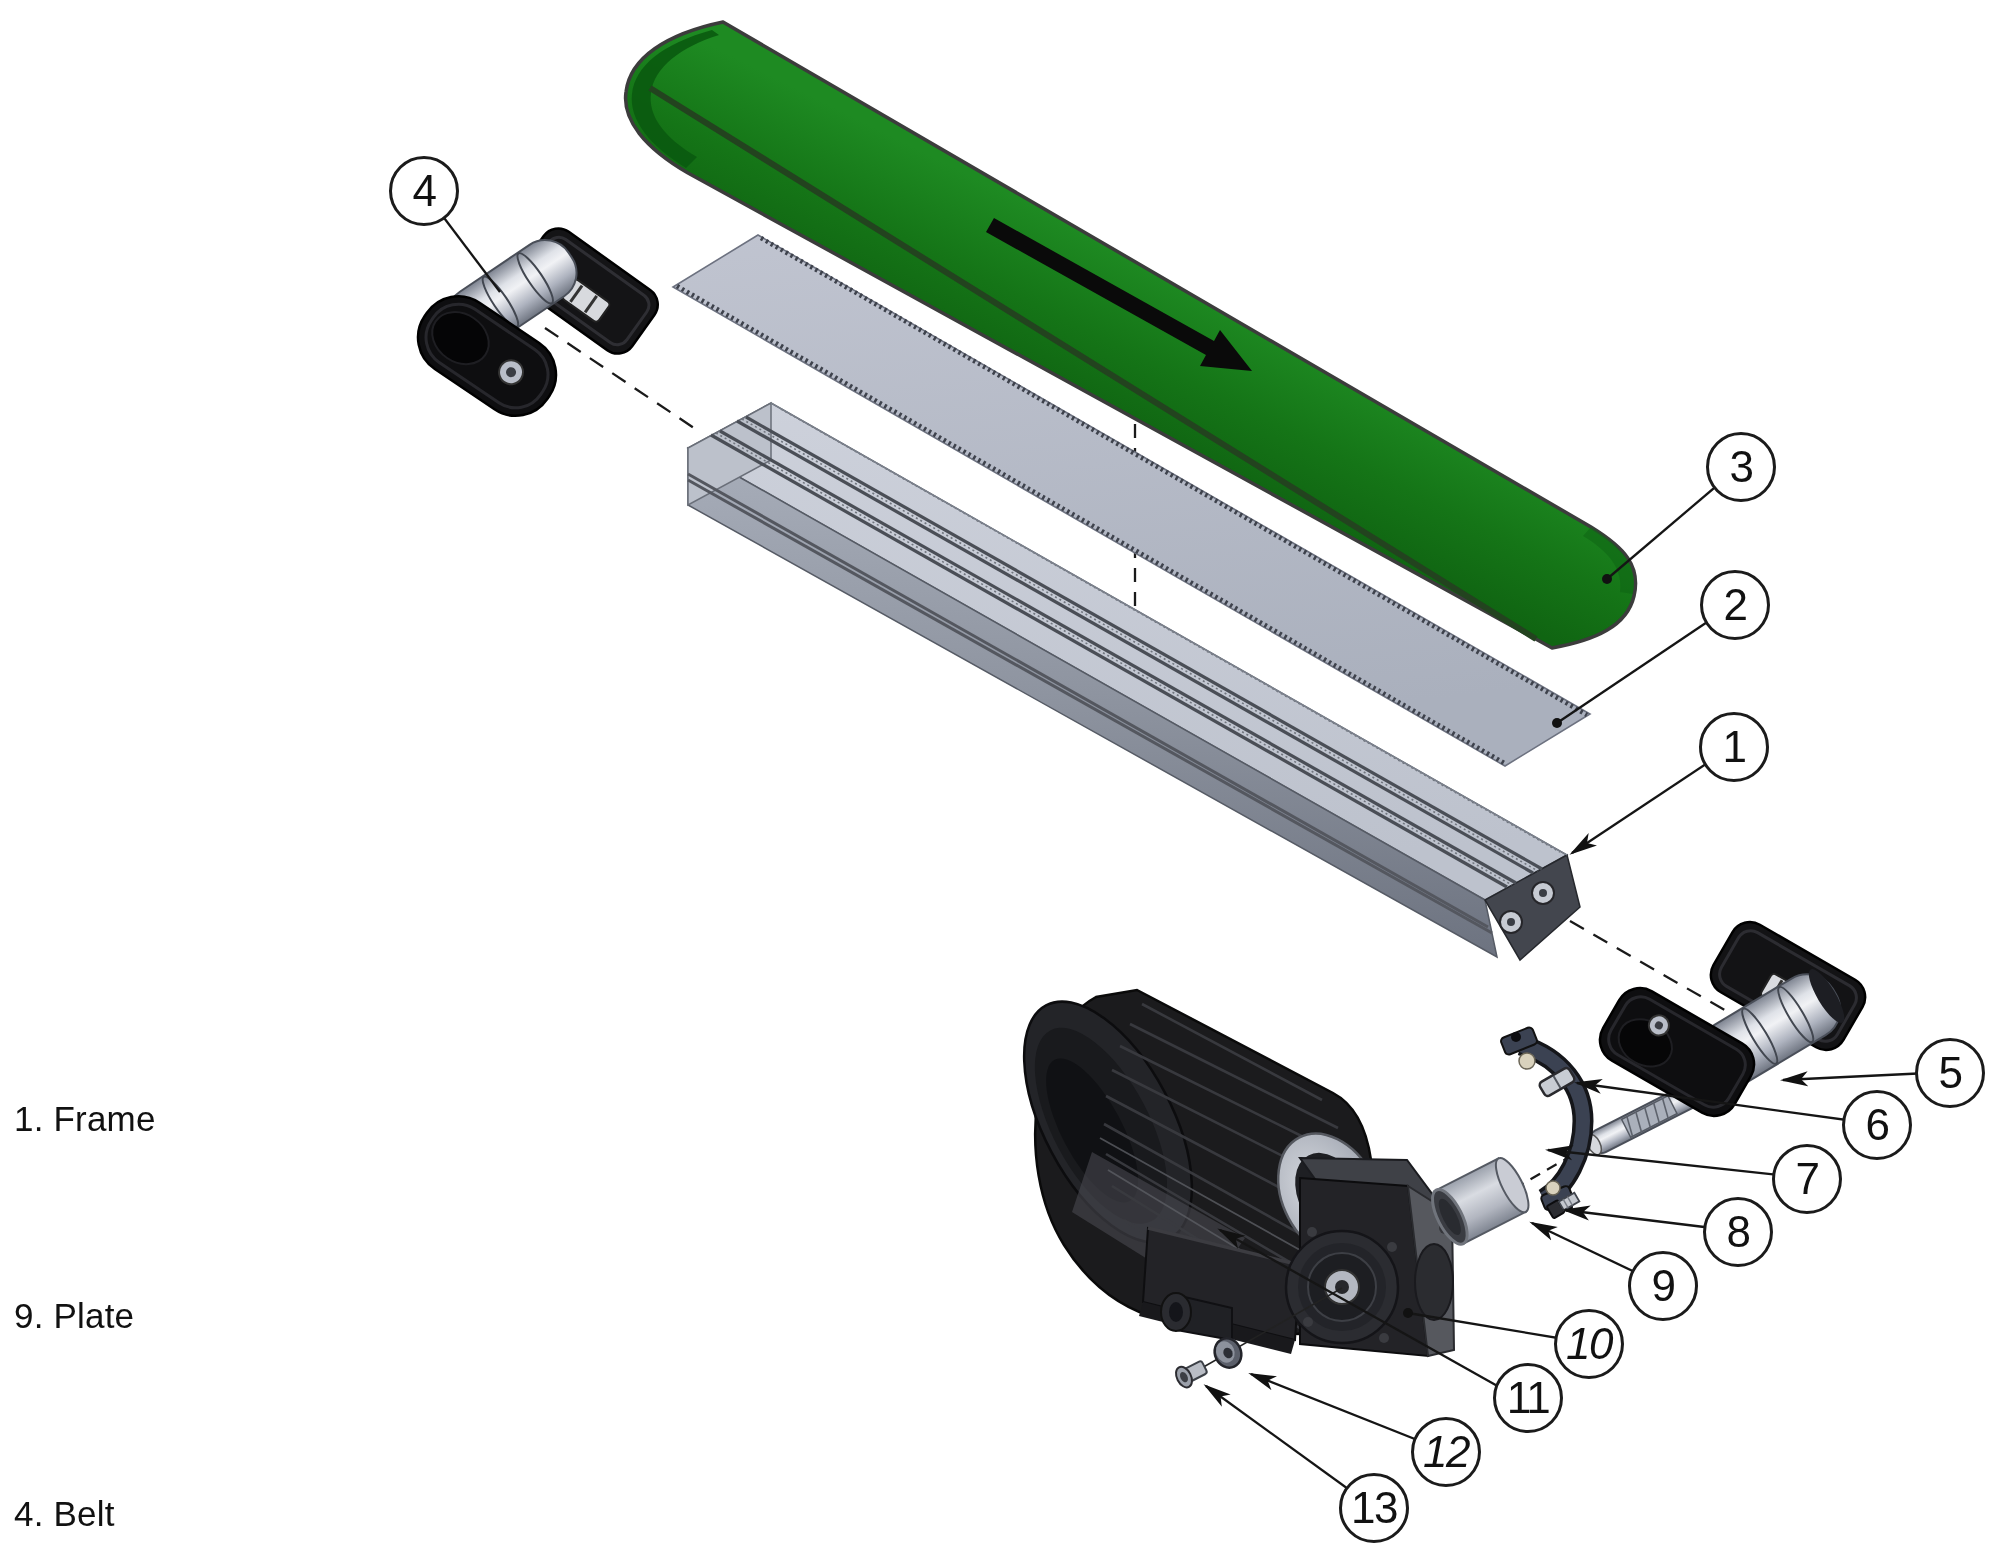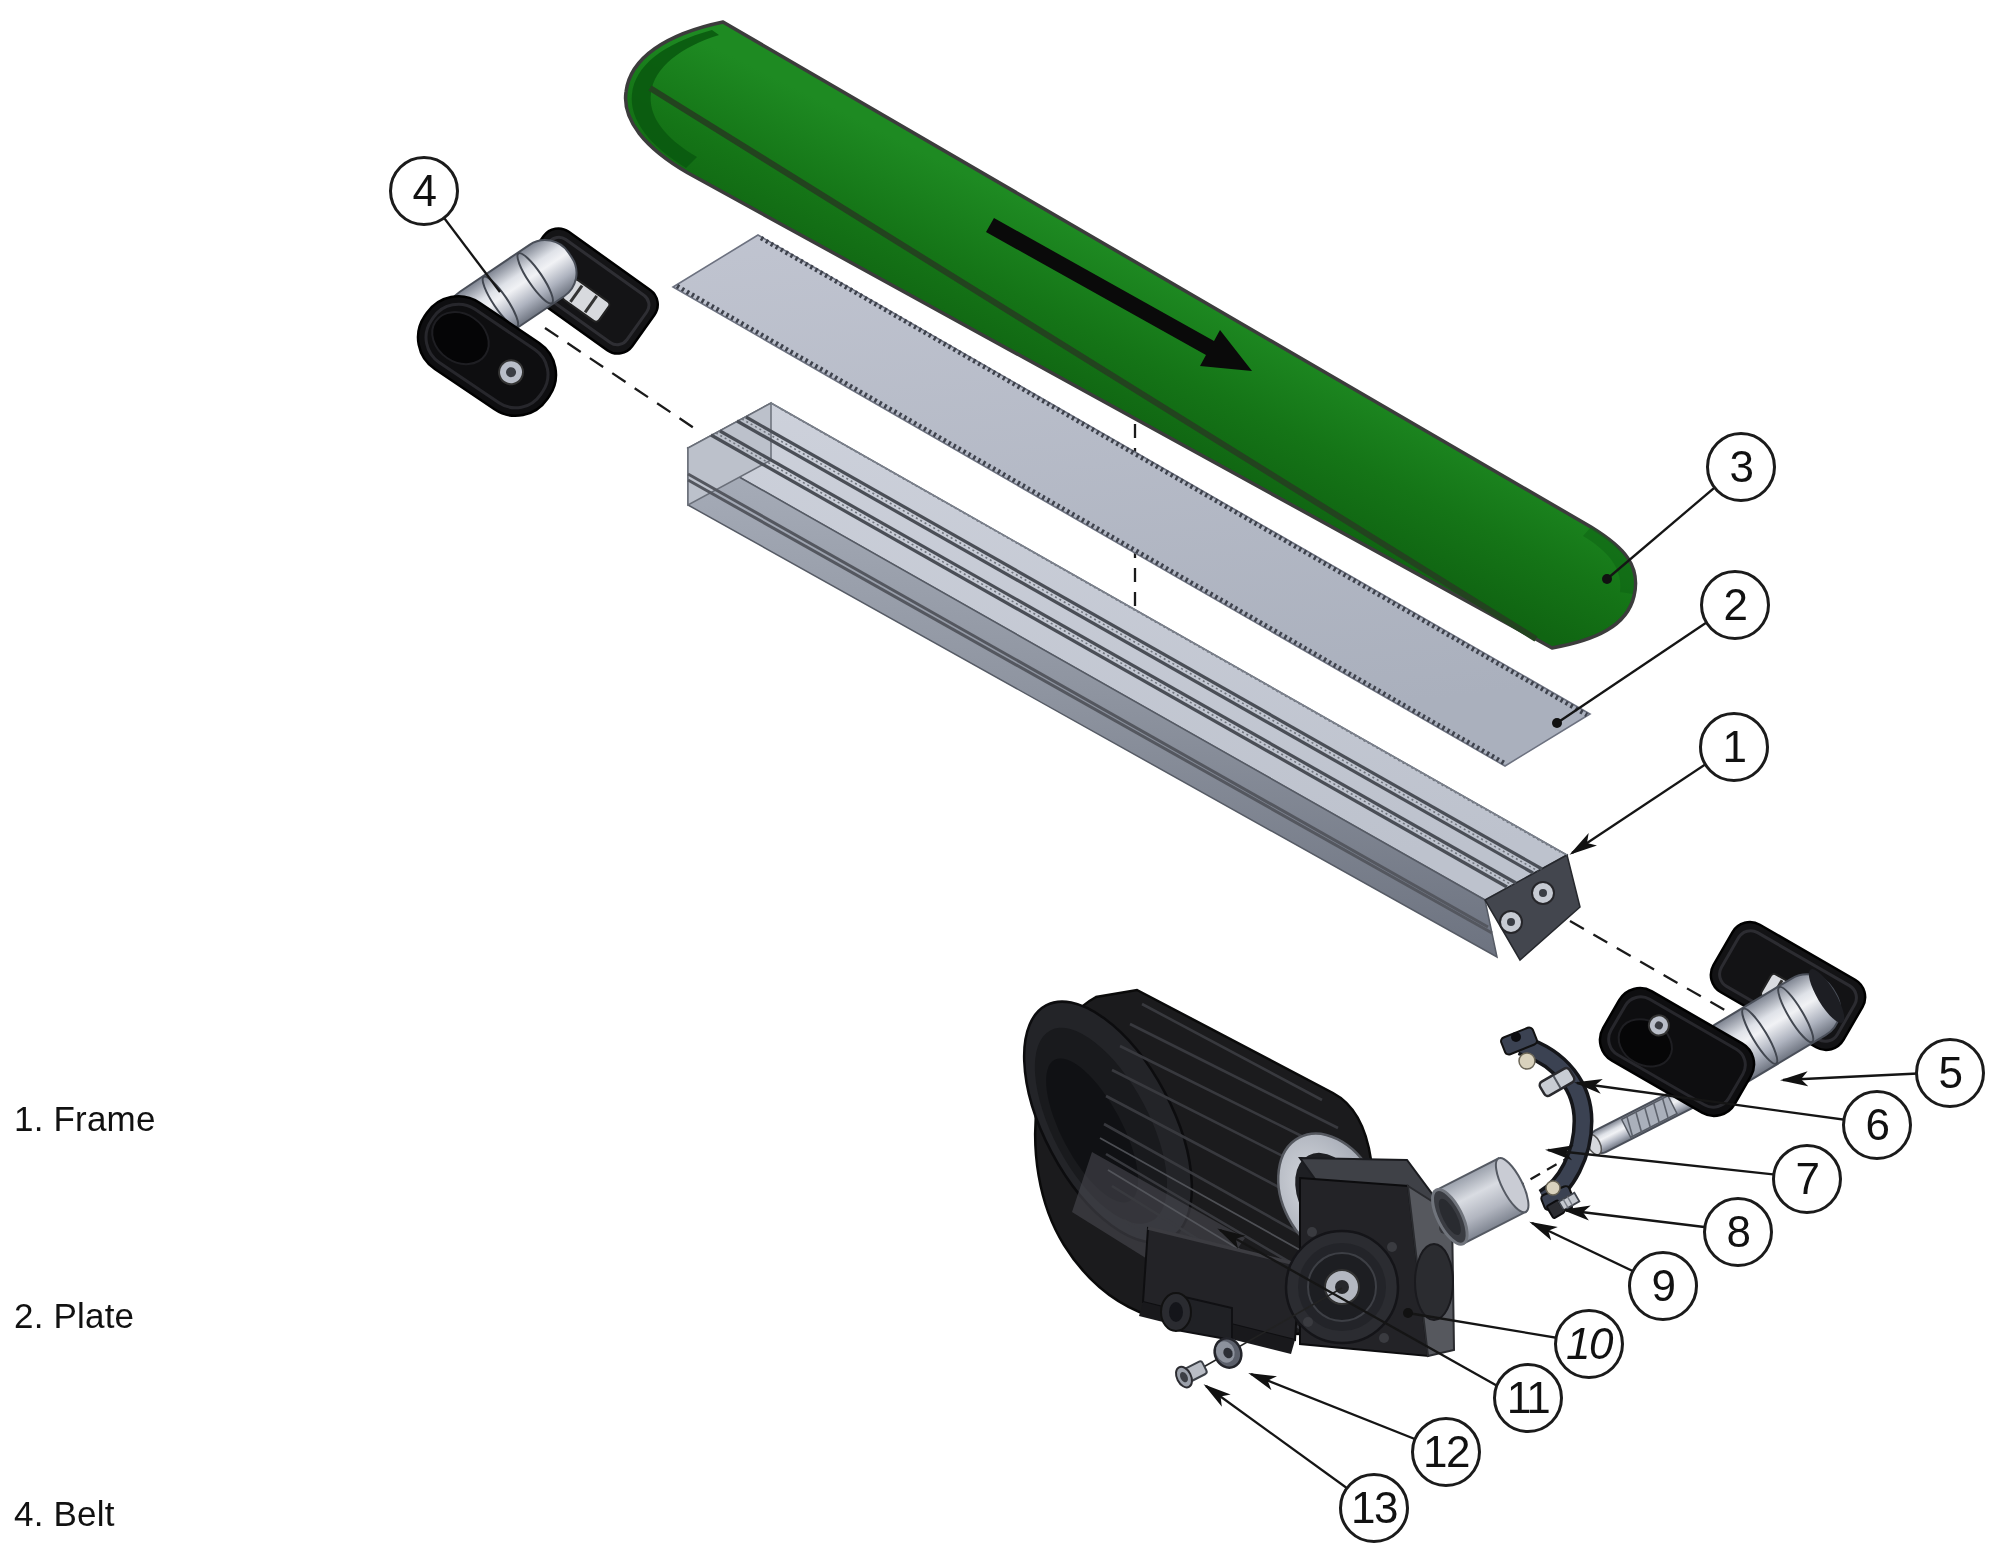--- a/index.html
+++ b/index.html
@@ -327,21 +327,21 @@
     <circle cx="1557" cy="723" r="5"></circle>
     <circle cx="1408" cy="1313" r="5"></circle>
   </g>
 </svg>
 
 <div class="parts-list">
   
 
     <div class="pl-line">1. Frame</div>
   
-    <div class="pl-line">2. Plate</div>
+    <div class="pl-line">9. Plate</div>
   
     <div class="pl-line">4. Belt</div>
   
     
   
     
   
     
   
     
@@ -398,21 +398,21 @@
     </div>
 
     <div class="bubble" style="left: 1588px; top: 1343px; font-style: italic;">
       <span>10</span>
     </div>
 
     <div class="bubble" style="left: 1527px; top: 1397px;">
       <span>11</span>
     </div>
 
-    <div class="bubble" style="left: 1445px; top: 1451px;">
+    <div class="bubble" style="left: 1445px; top: 1451px; font-style: italic;">
       <span>12</span>
     </div>
 
     <div class="bubble" style="left: 1373px; top: 1507px;">
       <span>13</span>
     </div>
   </div>
 
 </div>
 

